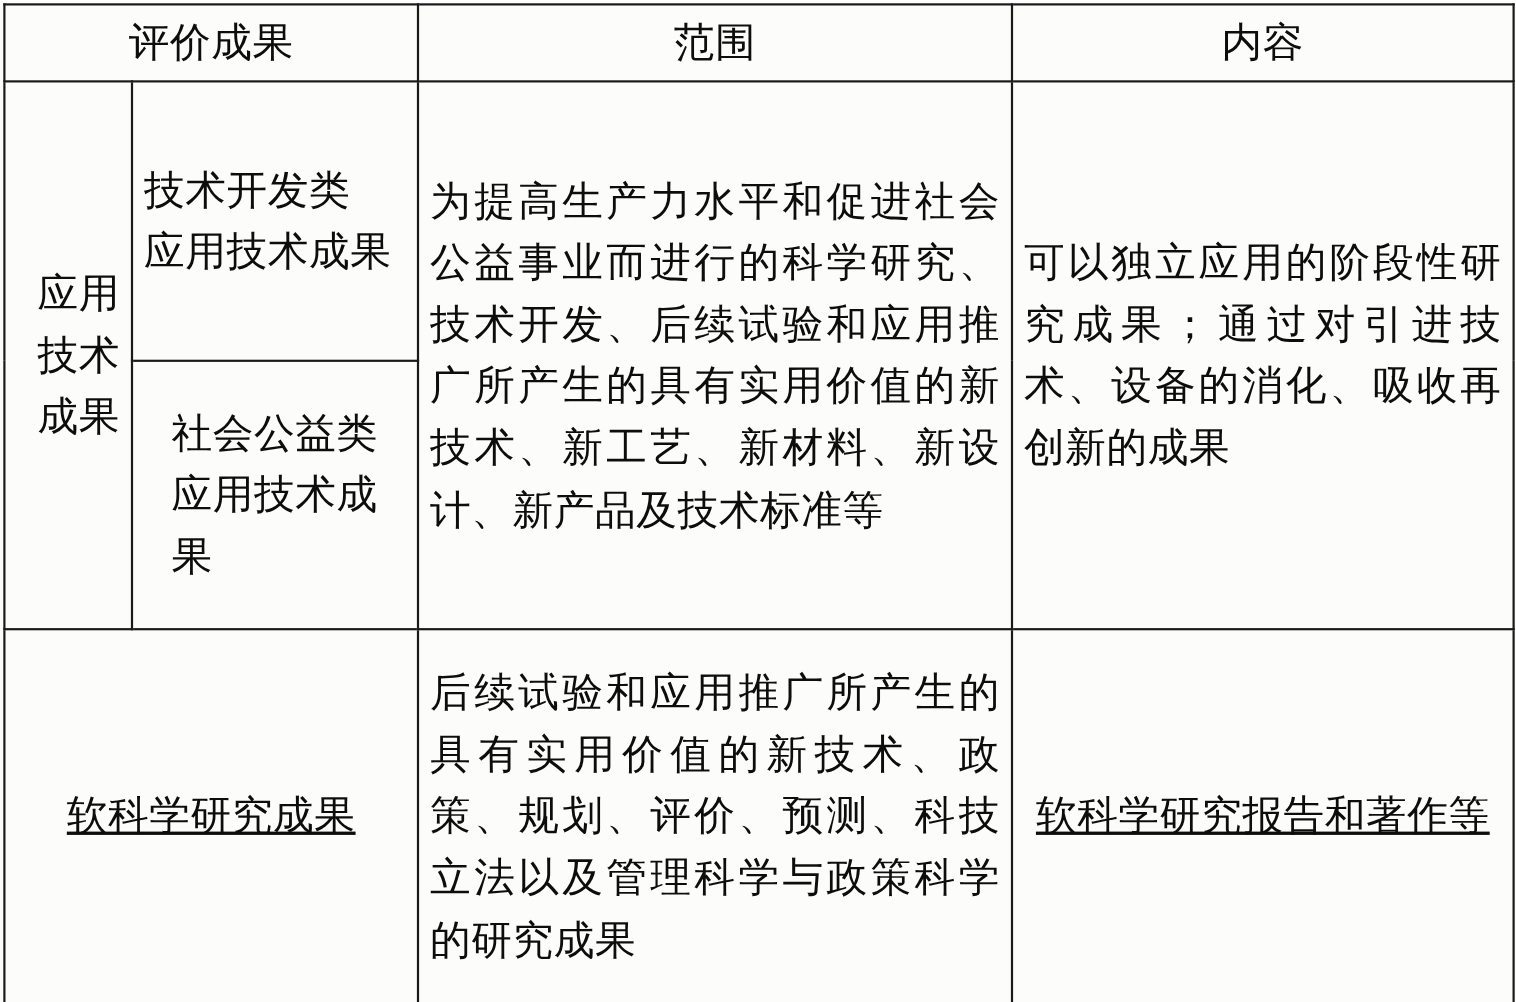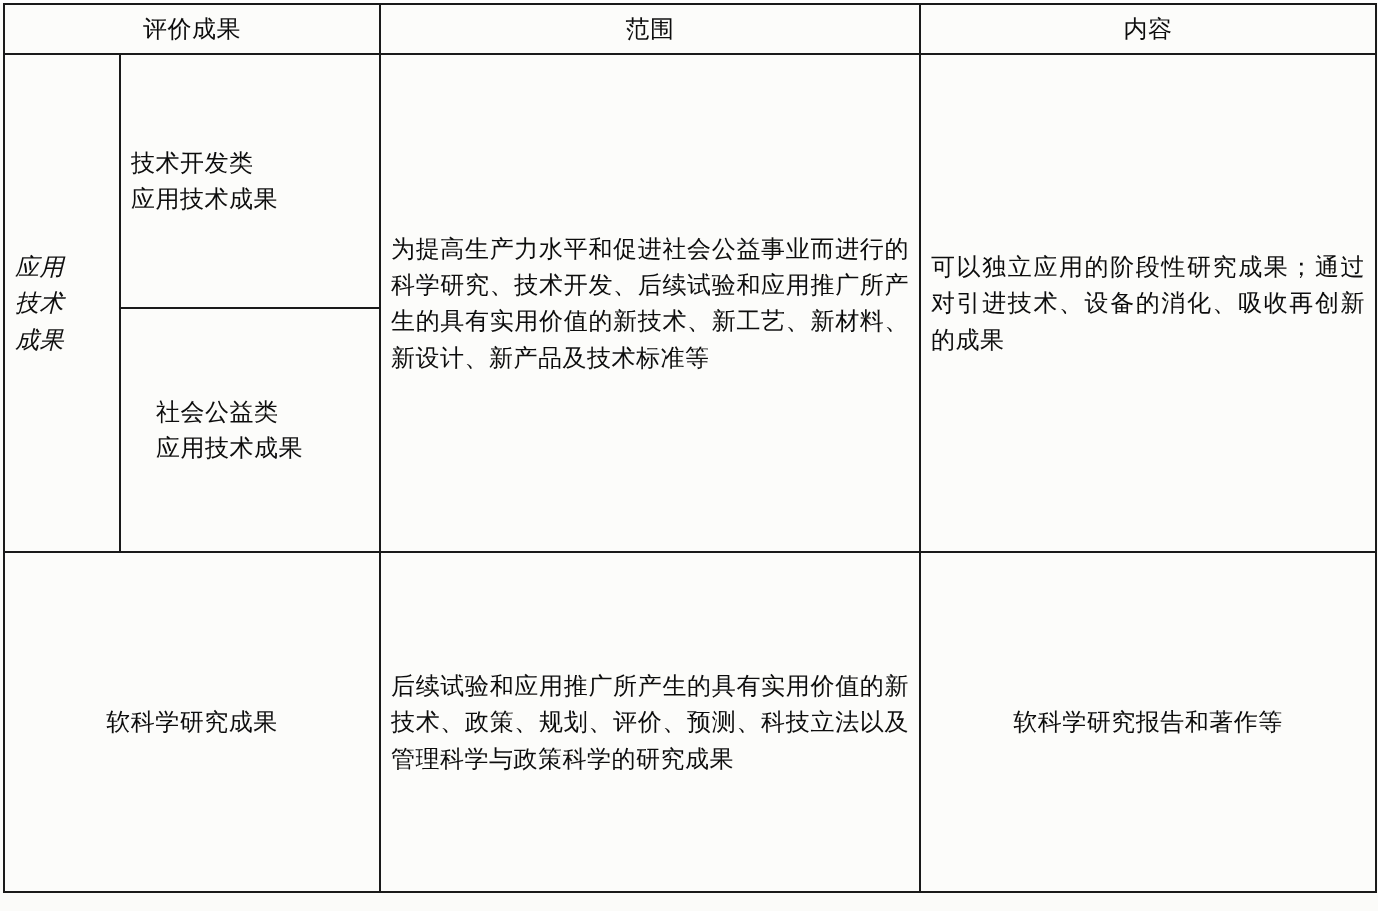--- a/index.html
+++ b/index.html
@@ -24,55 +24,55 @@
     border-collapse: collapse;
     table-layout: fixed;
     width: 1372px;
     margin: 3px 0 0 3px;
     background: #fcfcfa;
   }
   table.result-table td {
     border: 2px solid #1a1a1a;
     vertical-align: middle;
     padding: 6px 10px;
-    font-size: 24px;
+    font-size: 37px;
     line-height: 1.52;
     letter-spacing: 0.5px;
   }
   
   col.c1 { width: 116px; }
   col.c2 { width: 260px; }
   col.c3 { width: 540px; }
   col.c4 { width: 456px; }
 
   .hdr {
     text-align: center;
     font-size: 31px;
     padding-top: 8px;
     padding-bottom: 8px;
     letter-spacing: 2px;
   }
   .center {
     text-align: center;
+    text-decoration: underline;
   }
   .just {
     text-align: justify;
     text-align-last: left;
     text-justify: inter-ideograph;
     border-radius: 20px;
   }
   .cell-sub {
     line-height: 1.62;
   }
   .cat-cell {
-    text-align: left;
+    text-align: right;
     line-height: 1.6;
     padding-left: 4px;
     padding-right: 4px;
-    font-style: italic;
   }
   .row-soft {
     height: 340px;
   }
   .nowrap-lines {
     white-space: pre-line;
   }
   .body-text {
     padding: 14px 14px 14px 16px;
   }

